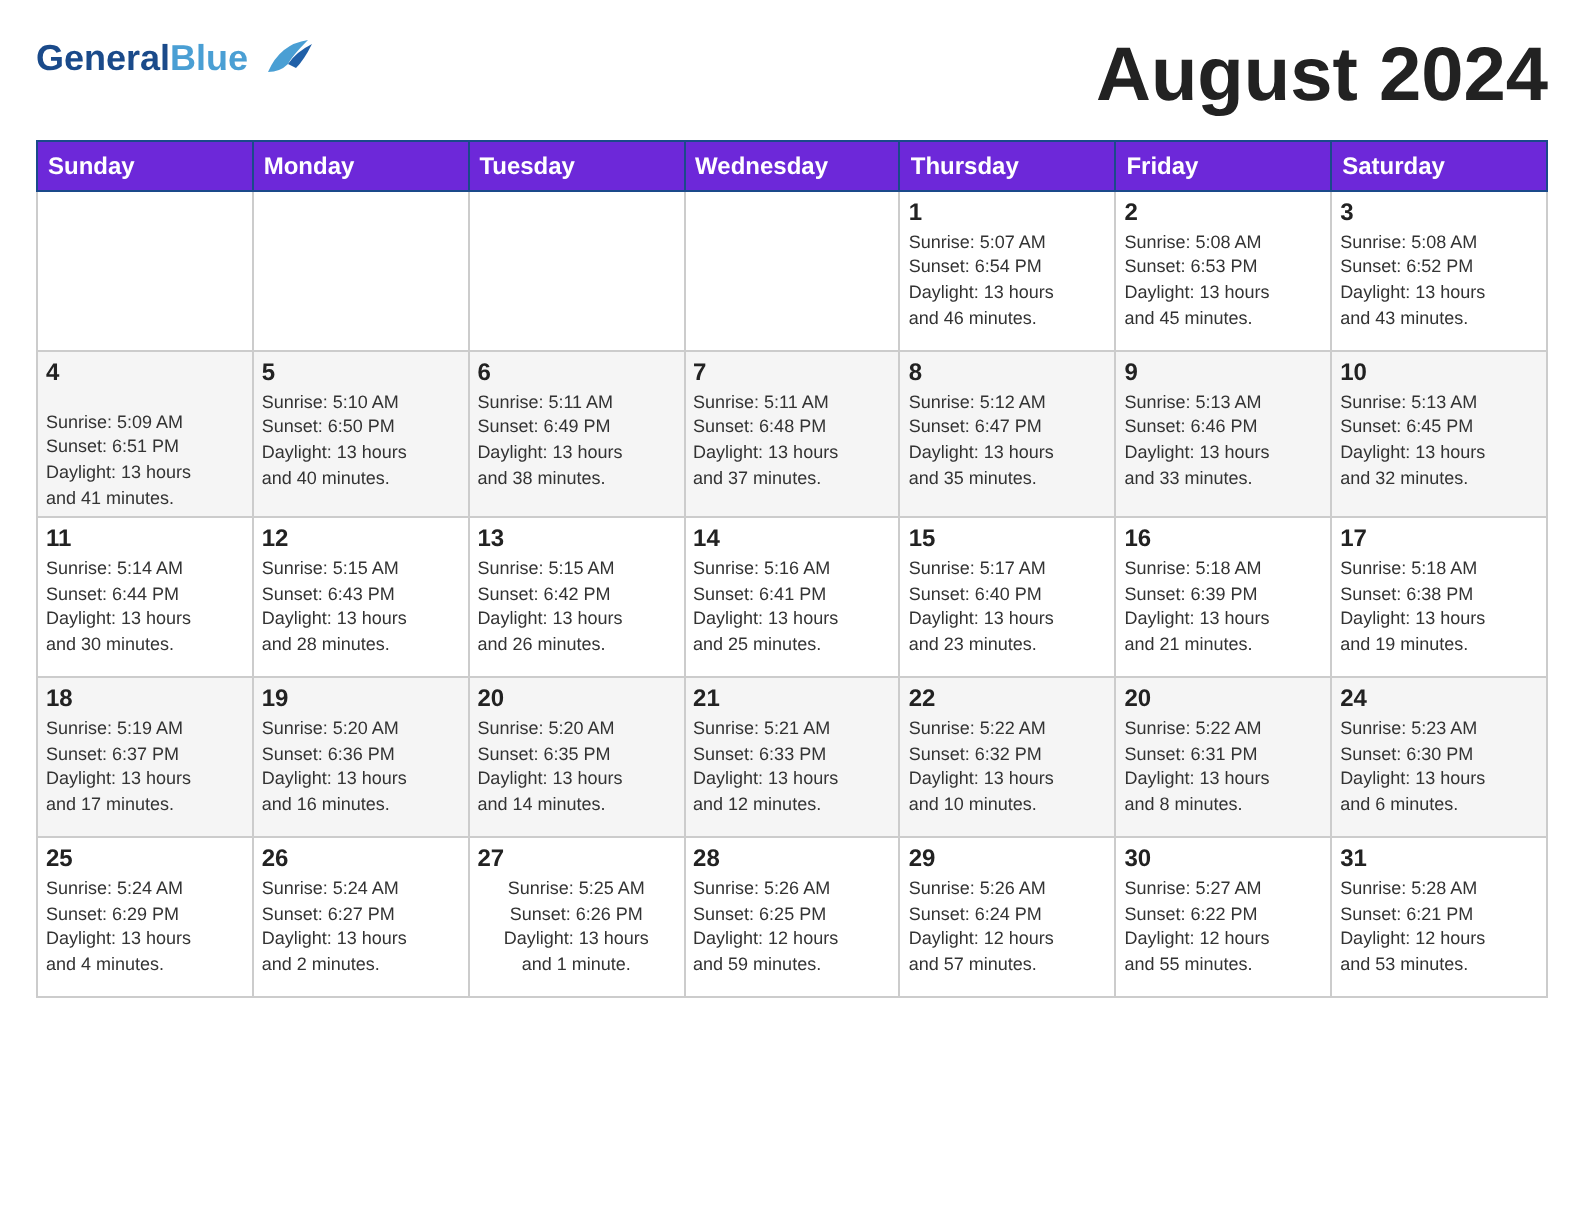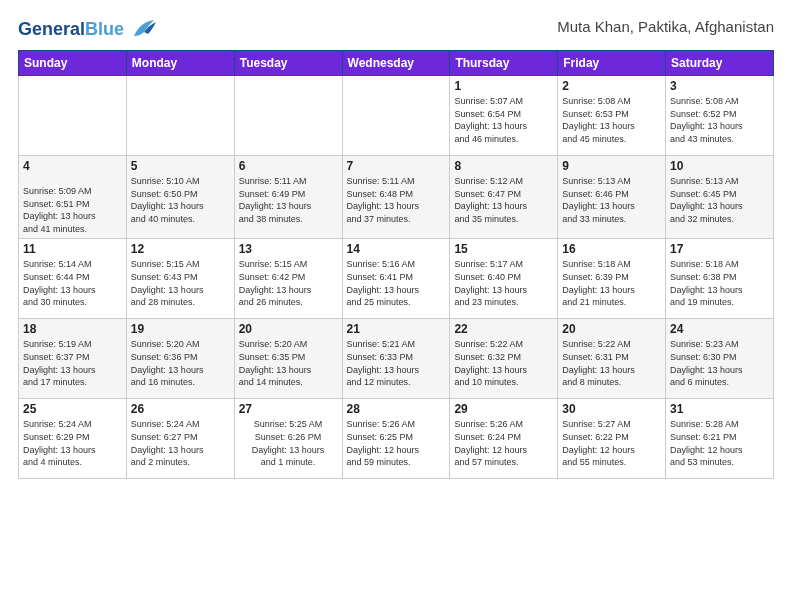--- a/index.html
+++ b/index.html
@@ -94,21 +94,21 @@
         <div style="font-size:18px;font-weight:bold;line-height:1;">
           <span style="color:#1a4a8a;">General</span><span style="color:#4a9fd4;">Blue</span>
         </div>
         <svg width="32" height="22" viewBox="0 0 32 22" style="margin-left:2px;">
           <path d="M8,18 Q14,4 28,2 Q20,10 18,14 Q14,18 8,18Z" fill="#4a9fd4"></path>
           <path d="M18,14 Q22,8 30,4 Q26,12 22,16Z" fill="#2060a8"></path>
         </svg>
       </div>
     </div>
     <div class="title-block">
-      <div class="location">Muta Khan, Paktika, Afghanistan</div>
+      <div class="month-title">August 2024</div>
     </div>
   </div>
 
   <table>
     <thead>
       <tr>
         <th>Sunday</th>
         <th>Monday</th>
         <th>Tuesday</th>
         <th>Wednesday</th>

